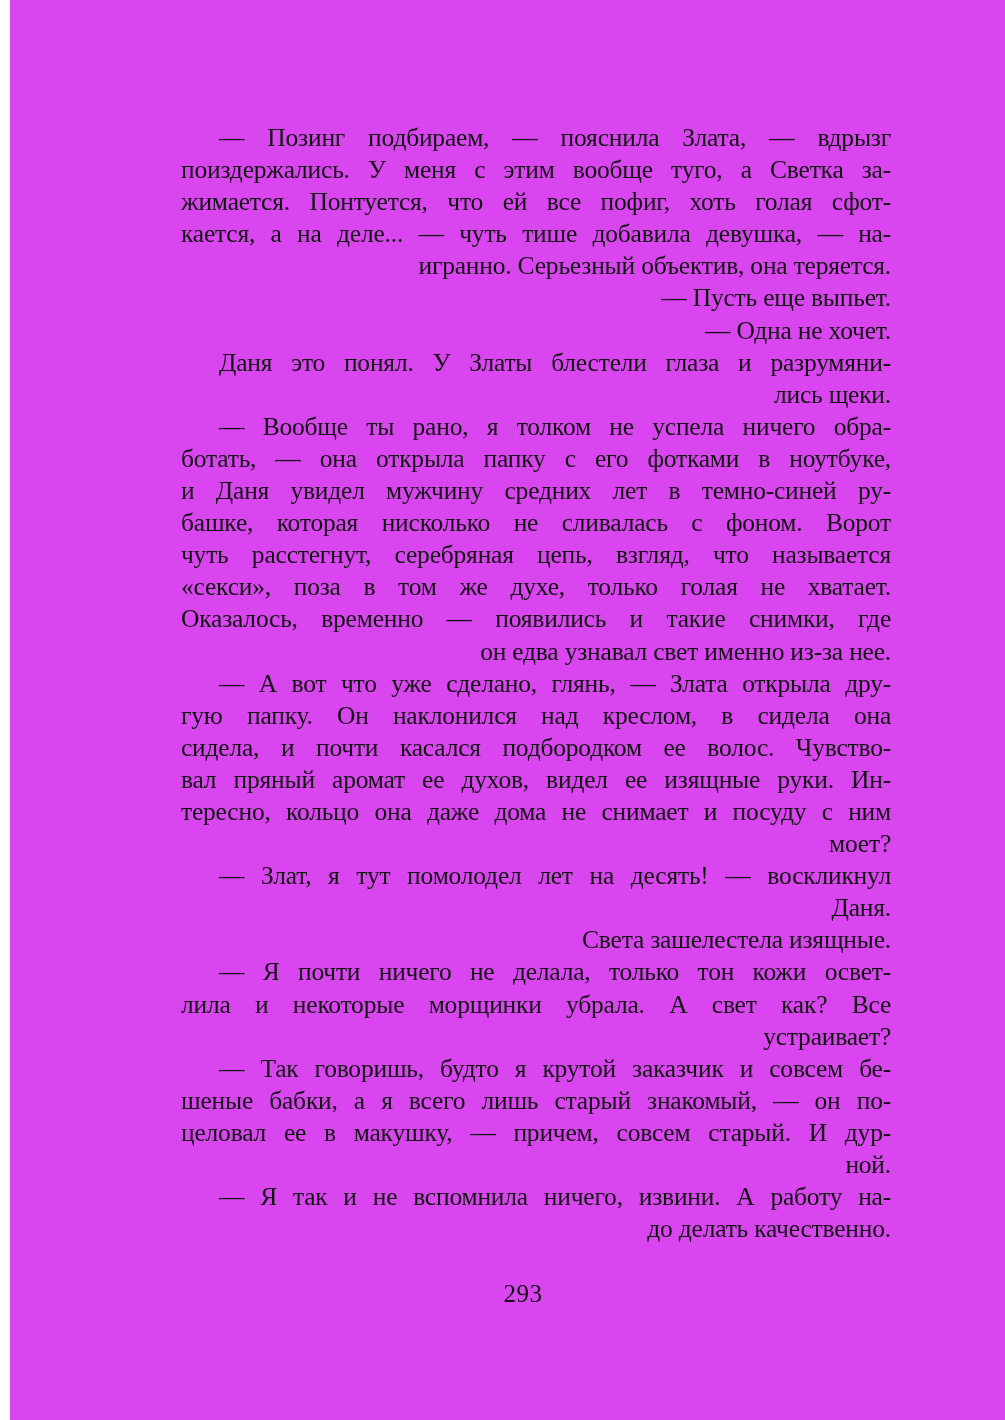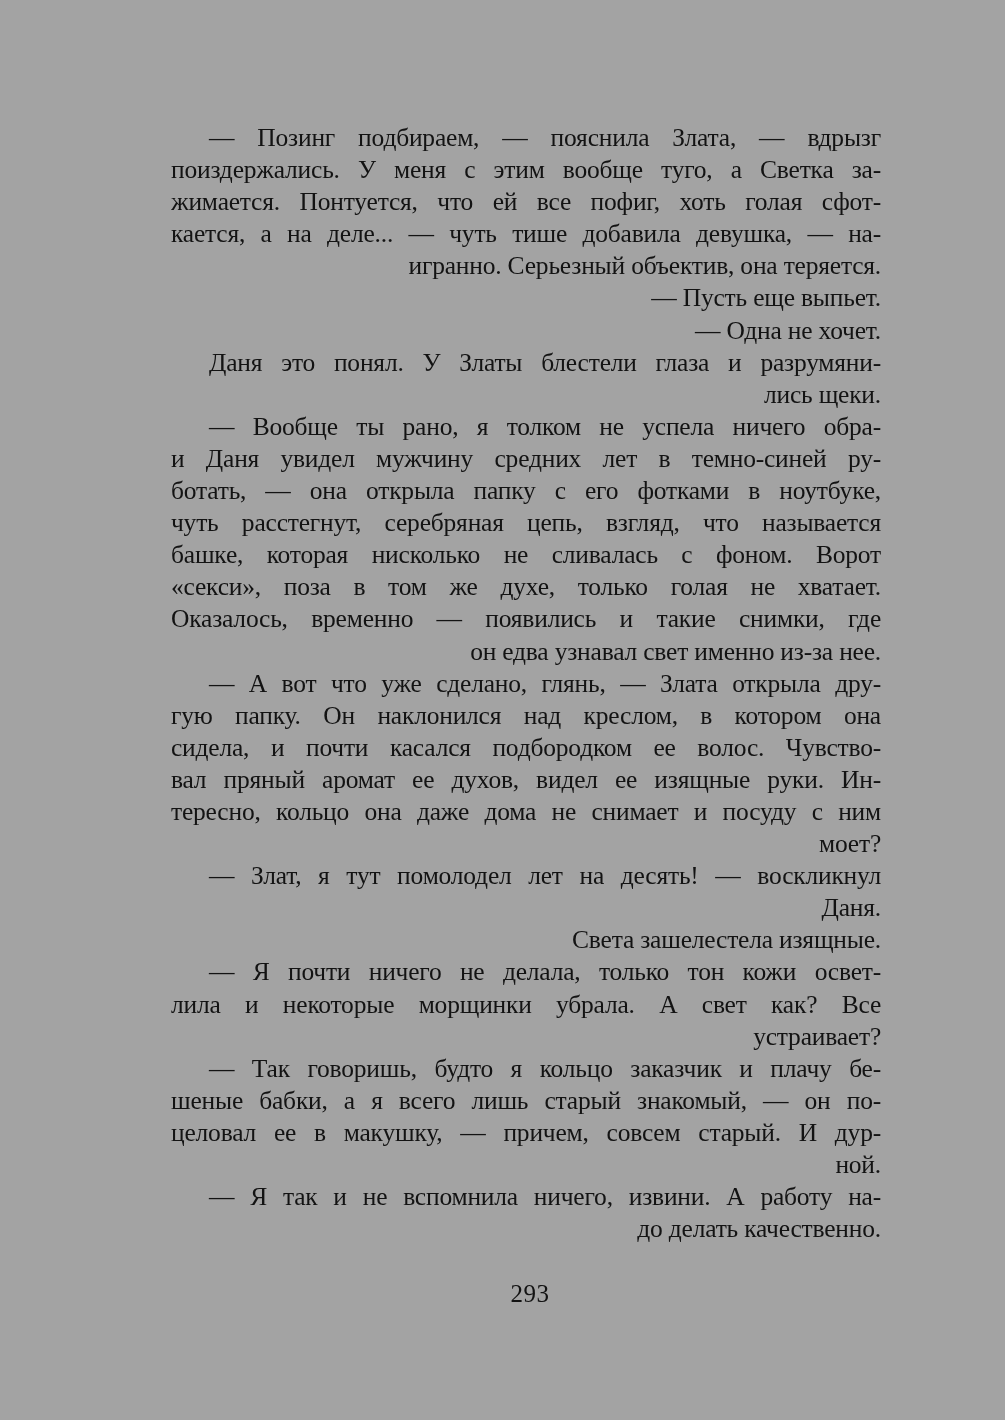--- a/index.html
+++ b/index.html
@@ -11,21 +11,22 @@
     width: 1005px;
     height: 1420px;
     position: relative;
     font-family: "Liberation Serif", "DejaVu Serif", serif;
     color: #131313;
     overflow: hidden;
   }
   .page {
     position: absolute;
     inset: 0;
-    background: #a3a3a3;
+    background: #d946ef;
+    margin-left: 10px;
   }
   .page-text {
     position: absolute;
     left: 171px;
     top: 122px;
     width: 710px;
   }
   .line {
     font-size: 25.5px;
     line-height: 32.1px;
@@ -42,21 +43,21 @@
   }
   .line.indent {
     padding-left: 38px;
   }
   .line.indent.fill {
     padding-left: 38px;
     width: 672px;
   }
   .page-number {
     position: absolute;
-    left: 175px;
+    left: 158px;
     top: 1280px;
     width: 710px;
     text-align: center;
     font-size: 25px;
     letter-spacing: 0.5px;
   }
 </style>
 </head>
 <body>
 
@@ -65,40 +66,40 @@
       <div class="line indent fill">— Позинг подбираем, — пояснила Злата, — вдрызг</div>
       <div class="line fill">поиздержались. У меня с этим вообще туго, а Светка за-</div>
       <div class="line fill">жимается. Понтуется, что ей все пофиг, хоть голая сфот-</div>
       <div class="line fill">кается, а на деле... — чуть тише добавила девушка, — на-</div>
       <div class="line">игранно. Серьезный объектив, она теряется.</div>
       <div class="line indent">— Пусть еще выпьет.</div>
       <div class="line indent">— Одна не хочет.</div>
       <div class="line indent fill">Даня это понял. У Златы блестели глаза и разрумяни-</div>
       <div class="line">лись щеки.</div>
       <div class="line indent fill">— Вообще ты рано, я толком не успела ничего обра-</div>
+      <div class="line fill">ботать, — она открыла папку с его фотками в ноутбуке,</div>
       <div class="line fill">и Даня увидел мужчину средних лет в темно-синей ру-</div>
-      <div class="line fill">ботать, — она открыла папку с его фотками в ноутбуке,</div>
+      <div class="line fill">башке, которая нисколько не сливалась с фоном. Ворот</div>
       <div class="line fill">чуть расстегнут, серебряная цепь, взгляд, что называется</div>
-      <div class="line fill">башке, которая нисколько не сливалась с фоном. Ворот</div>
       <div class="line fill">«секси», поза в том же духе, только голая не хватает.</div>
       <div class="line fill">Оказалось, временно — появились и такие снимки, где</div>
       <div class="line">он едва узнавал свет именно из-за нее.</div>
       <div class="line indent fill">— А вот что уже сделано, глянь, — Злата открыла дру-</div>
-      <div class="line fill">гую папку. Он наклонился над креслом, в котором она</div>
+      <div class="line fill">гую папку. Он наклонился над креслом, в сидела она</div>
       <div class="line fill">сидела, и почти касался подбородком ее волос. Чувство-</div>
       <div class="line fill">вал пряный аромат ее духов, видел ее изящные руки. Ин-</div>
       <div class="line fill">тересно, кольцо она даже дома не снимает и посуду с ним</div>
       <div class="line">моет?</div>
       <div class="line indent fill">— Злат, я тут помолодел лет на десять! — воскликнул</div>
       <div class="line">Даня.</div>
       <div class="line indent">Света зашелестела изящные.</div>
       <div class="line indent fill">— Я почти ничего не делала, только тон кожи освет-</div>
       <div class="line fill">лила и некоторые морщинки убрала. А свет как? Все</div>
       <div class="line">устраивает?</div>
-      <div class="line indent fill">— Так говоришь, будто я кольцо заказчик и плачу бе-</div>
+      <div class="line indent fill">— Так говоришь, будто я крутой заказчик и совсем бе-</div>
       <div class="line fill">шеные бабки, а я всего лишь старый знакомый, — он по-</div>
       <div class="line fill">целовал ее в макушку, — причем, совсем старый. И дур-</div>
       <div class="line">ной.</div>
       <div class="line indent fill">— Я так и не вспомнила ничего, извини. А работу на-</div>
       <div class="line">до делать качественно.</div>
     </div>
   <div class="page-number">293</div>
 </div>
 
 </body></html>

